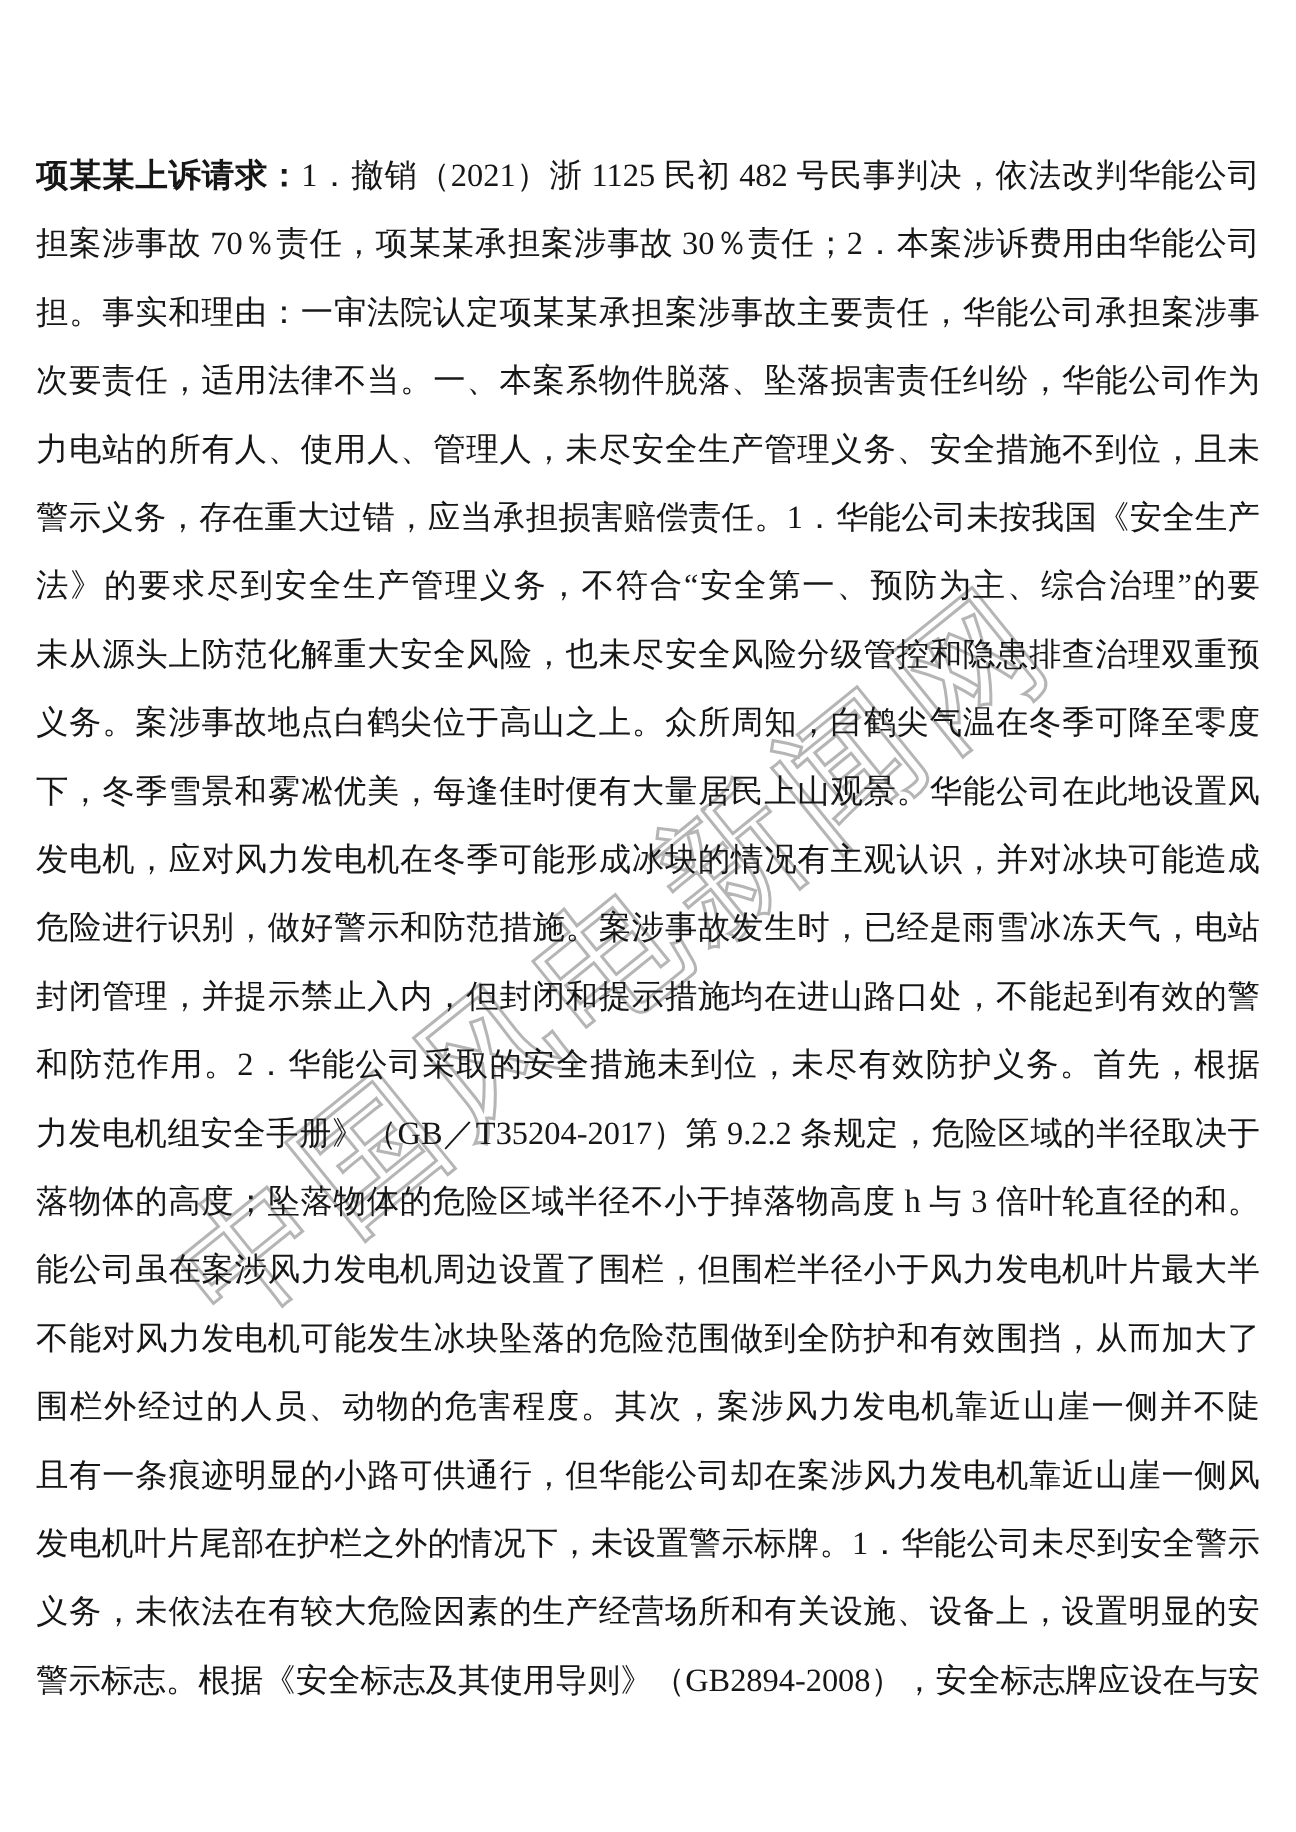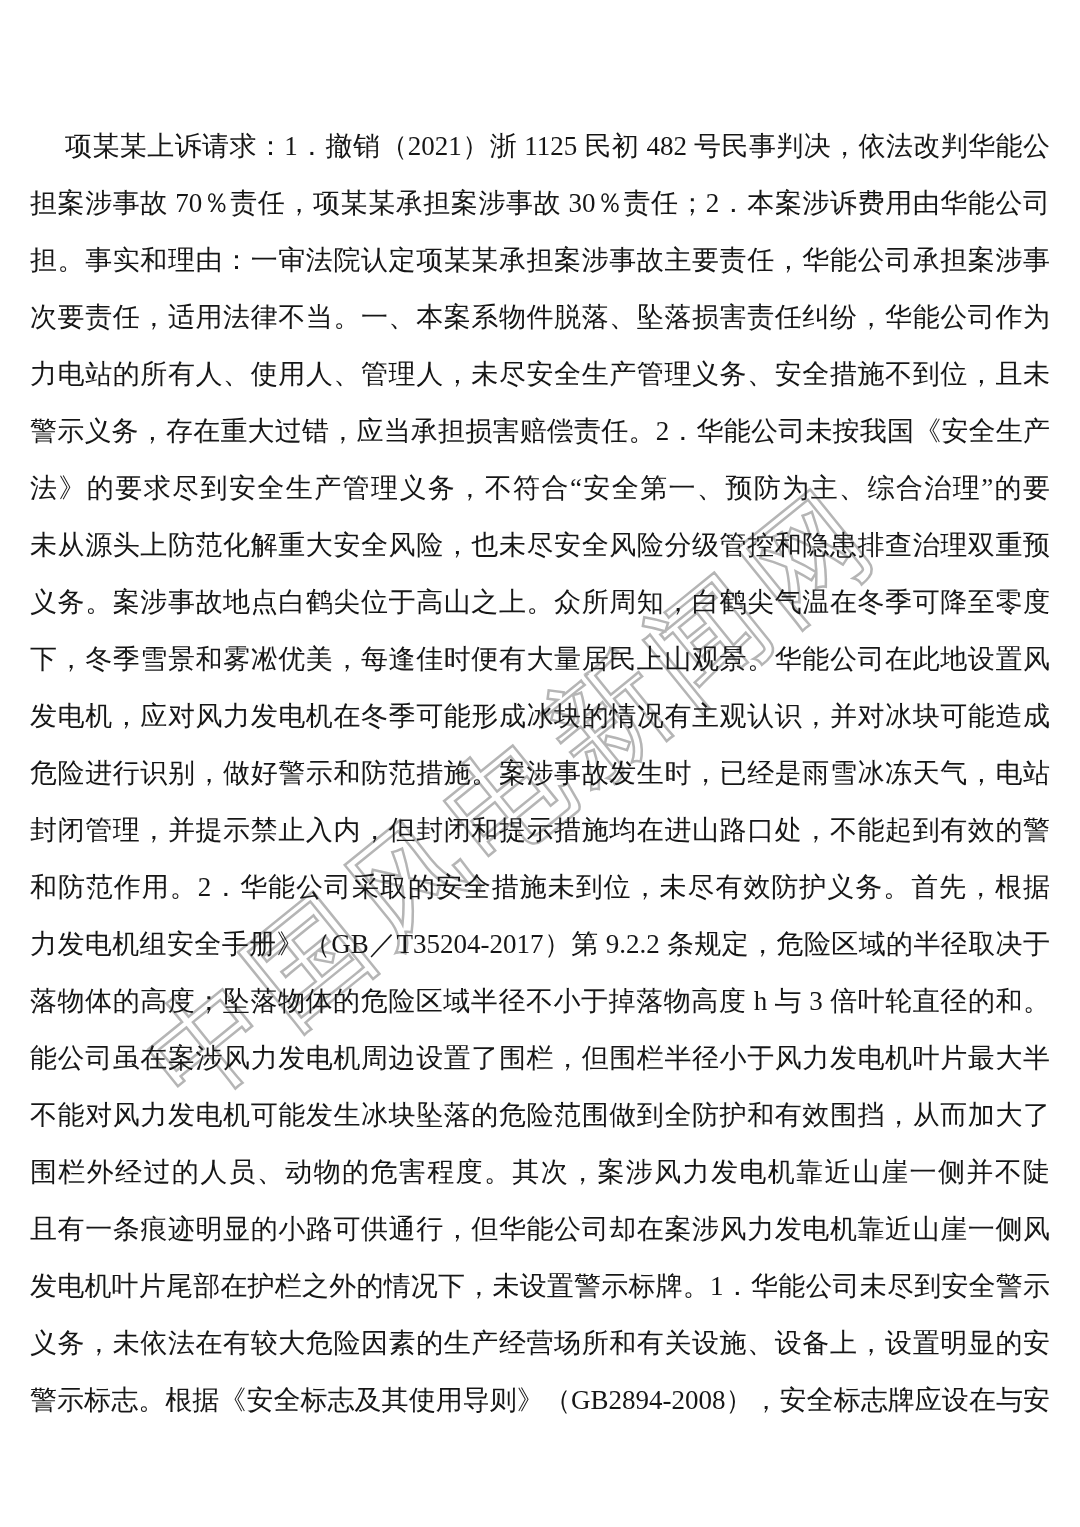--- a/index.html
+++ b/index.html
@@ -33,41 +33,40 @@
   }
   .line {
     margin: 0;
     text-align: justify;
     text-align-last: justify;
     white-space: normal;
     overflow: hidden;
     height: 57px;
   }
   .heading-bold {
-    font-weight: normal;
-    margin-left: 35px;
+    font-weight: bold;
   }
 </style>
 </head>
 <body>
 
 <div class="page">
 
   <svg class="watermark-svg" width="1080" height="1527" viewBox="0 0 1080 1527" aria-hidden="true">
     <text x="537" y="828" transform="rotate(-39 537 828)" text-anchor="middle" font-size="118" letter-spacing="10" fill="none" stroke="#b5b5b5" stroke-width="2.5" font-family="Liberation Serif, DejaVu Serif, serif">中国风电新闻网</text>
   </svg>
 
   <div class="content">
     <p class="line"><span class="heading-bold">项某某上诉请求：</span><span>1．撤销（2021）浙 1125 民初 482 号民事判决，依法改判华能公司承</span></p>
 
     <p class="line">担案涉事故 70％责任，项某某承担案涉事故 30％责任；2．本案涉诉费用由华能公司承</p>
     <p class="line">担。事实和理由：一审法院认定项某某承担案涉事故主要责任，华能公司承担案涉事故</p>
     <p class="line">次要责任，适用法律不当。一、本案系物件脱落、坠落损害责任纠纷，华能公司作为风</p>
     <p class="line">力电站的所有人、使用人、管理人，未尽安全生产管理义务、安全措施不到位，且未尽</p>
-    <p class="line">警示义务，存在重大过错，应当承担损害赔偿责任。2．华能公司未按我国《安全生产</p>
+    <p class="line">警示义务，存在重大过错，应当承担损害赔偿责任。1．华能公司未按我国《安全生产</p>
     <p class="line">法》的要求尽到安全生产管理义务，不符合“安全第一、预防为主、综合治理”的要求，</p>
     <p class="line">未从源头上防范化解重大安全风险，也未尽安全风险分级管控和隐患排查治理双重预防</p>
     <p class="line">义务。案涉事故地点白鹤尖位于高山之上。众所周知，白鹤尖气温在冬季可降至零度以</p>
     <p class="line">下，冬季雪景和雾凇优美，每逢佳时便有大量居民上山观景。华能公司在此地设置风力</p>
     <p class="line">发电机，应对风力发电机在冬季可能形成冰块的情况有主观认识，并对冰块可能造成的</p>
     <p class="line">危险进行识别，做好警示和防范措施。案涉事故发生时，已经是雨雪冰冻天气，电站虽</p>
     <p class="line">封闭管理，并提示禁止入内，但封闭和提示措施均在进山路口处，不能起到有效的警示</p>
     <p class="line">和防范作用。2．华能公司采取的安全措施未到位，未尽有效防护义务。首先，根据《风</p>
     <p class="line">力发电机组安全手册》（GB／T35204-2017）第 9.2.2 条规定，危险区域的半径取决于掉</p>
     <p class="line">落物体的高度；坠落物体的危险区域半径不小于掉落物高度 h 与 3 倍叶轮直径的和。华</p>

